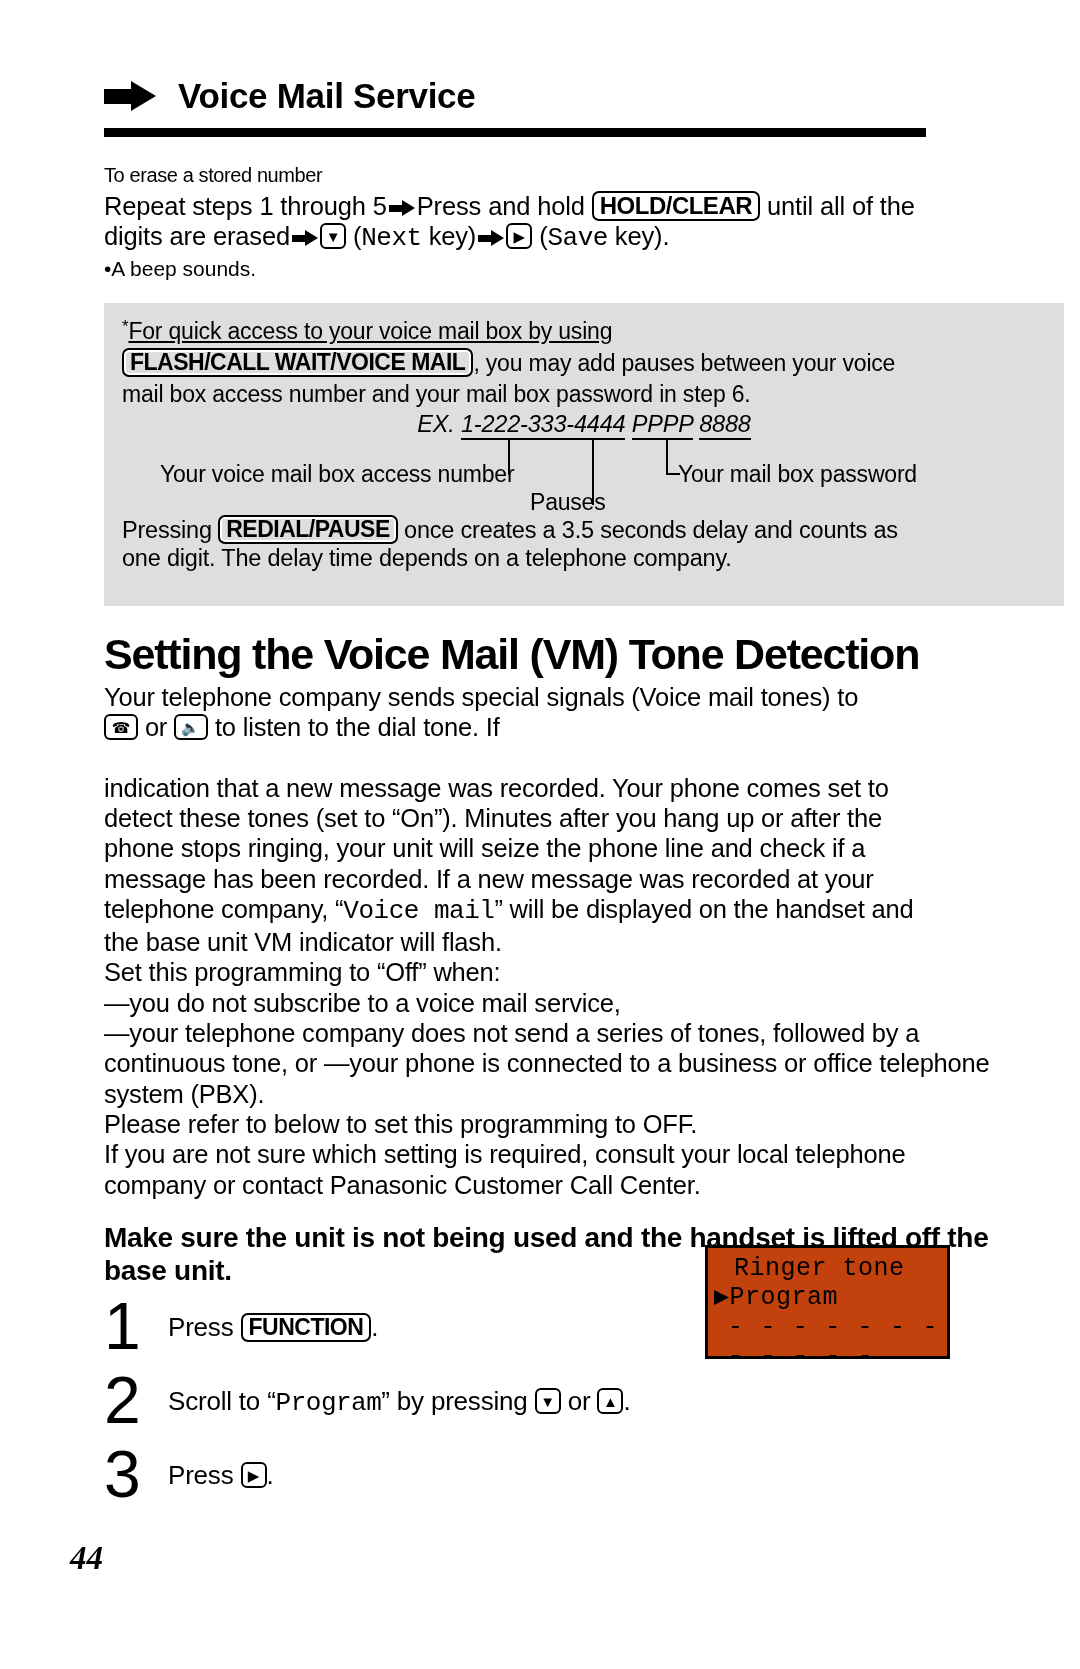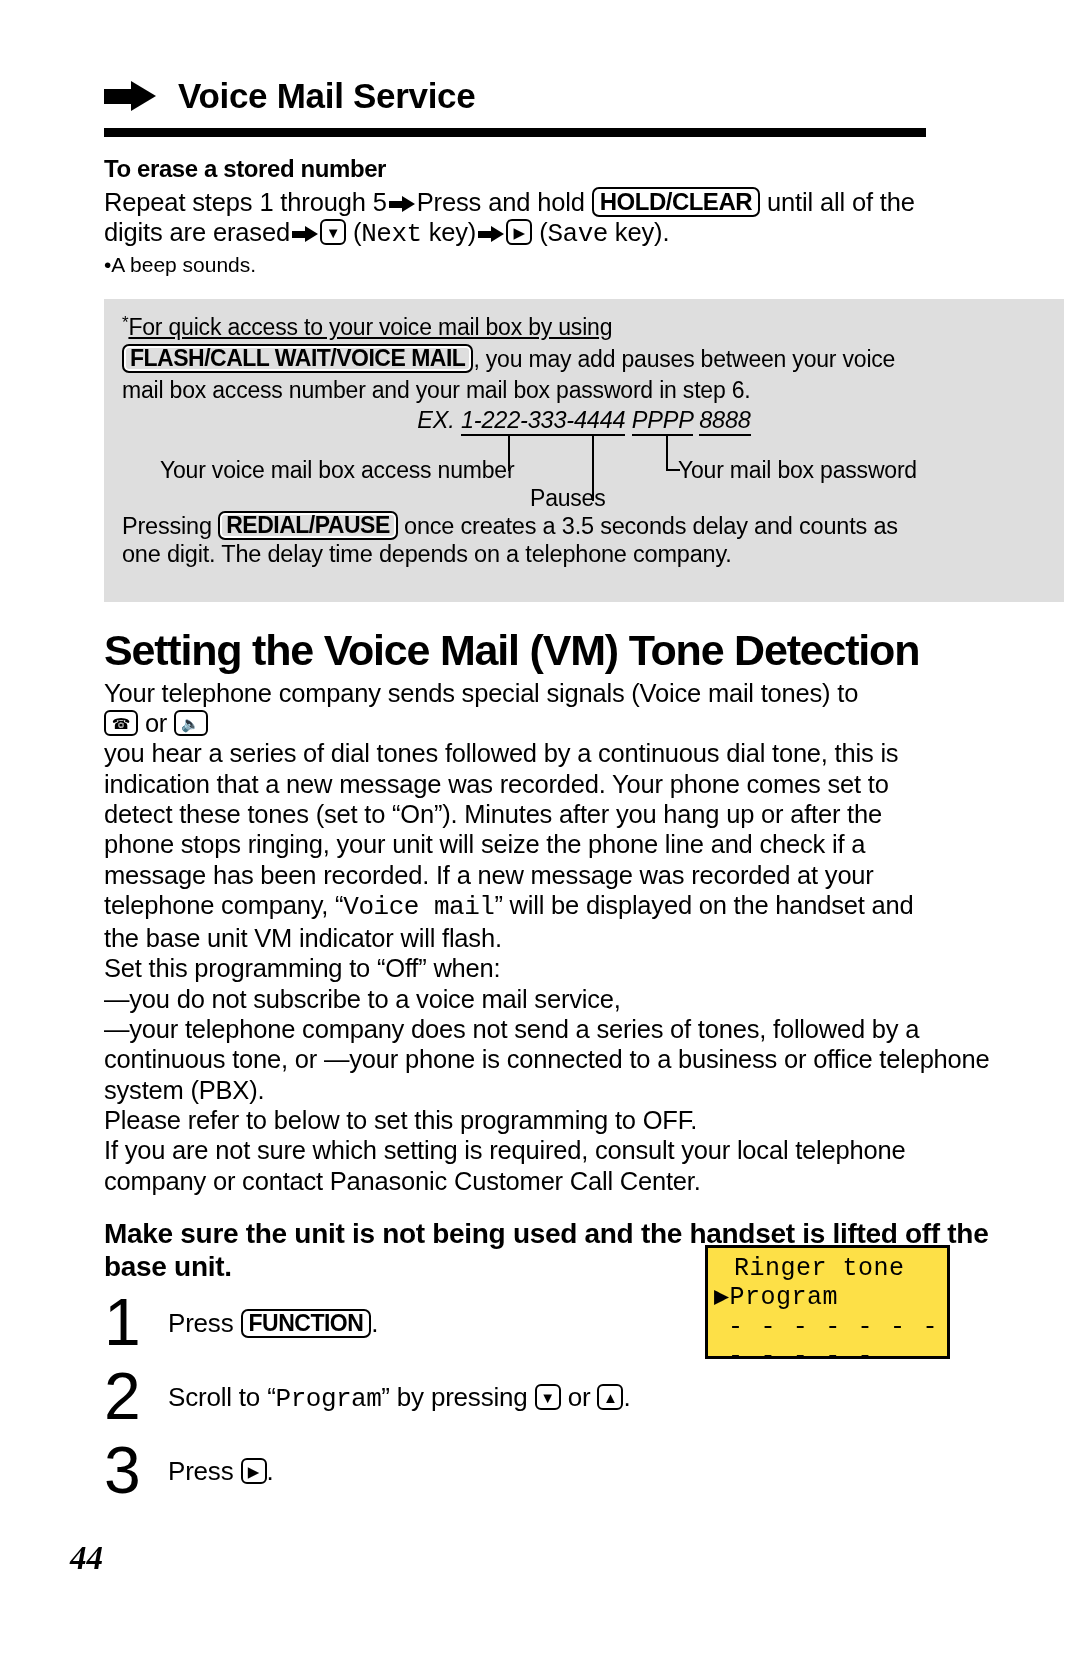--- a/index.html
+++ b/index.html
@@ -57,23 +57,23 @@
   }
   .rule {
     margin-top: 12px;
     height: 9px;
     background: #000;
     width: 822px;
   }
 
   
   .sub-h {
-    margin-top: 18px;
-    font-size: 24px;
-    font-weight: bold;
+    margin-top: 27px;
+    font-size: 20px;
+    font-weight: normal;
     letter-spacing: -0.4px;
   }
   .body-txt {
     font-size: 25.5px;
     line-height: 1.18;
     letter-spacing: -0.15px;
   }
   .body-txt.tight { margin-top: 4px; }
   .mini {
     font-size: 21px;
@@ -232,21 +232,21 @@
   }
 
   
   .lcd {
     position: absolute;
     left: 697px;
     top: 1245px;
     width: 245px;
     height: 114px;
     border: 3px solid #000;
-    background: #fde047;
+    background: #c2410c;
     padding: 6px 0 0 0;
     font-family: "Liberation Mono", "DejaVu Sans Mono", monospace;
     font-size: 25px;
     line-height: 1.17;
   }
   .lcd .l1 { padding-left: 26px; letter-spacing: 0.5px; }
   .lcd .l2 { padding-left: 6px; letter-spacing: 0.5px; }
   .lcd .l3 { padding-left: 20px; letter-spacing: 1.2px; color:#000; }
 
   
@@ -323,22 +323,22 @@
     </div>
   </div>
 
   <div class="main-h">Setting the Voice Mail (VM) Tone Detection</div>
 
   <div class="para">
     <span>Your telephone company sends special signals (Voice mail tones) to</span><br>
     <span class="ikey wide"><span class="gl">☎</span></span>
     <span>or</span>
     <span class="ikey wide"><span class="gl">🔈</span></span>
+    <span>to listen to the dial tone. If</span><br>
     <br>
-    <span>you hear a series of dial tones followed by a continuous dial tone, this is</span><br>
     <span>indication that a new message was recorded. Your phone comes set to</span><br>
     <span>detect these tones (set to “On”). Minutes after you hang up or after the</span><br>
     <span>phone stops ringing, your unit will seize the phone line and check if a</span><br>
     <span>message has been recorded. If a new message was recorded at your</span><br>
     <span>telephone company,</span>
     “<span class="mono">Voice mail</span>”
     <span>will be displayed on the handset and</span><br>
     <span>the base unit VM indicator will flash.</span><br>
     <span>Set this programming to “Off” when:</span><br>
     <span class="dashitem">—you do not subscribe to a voice mail service,</span><br>

